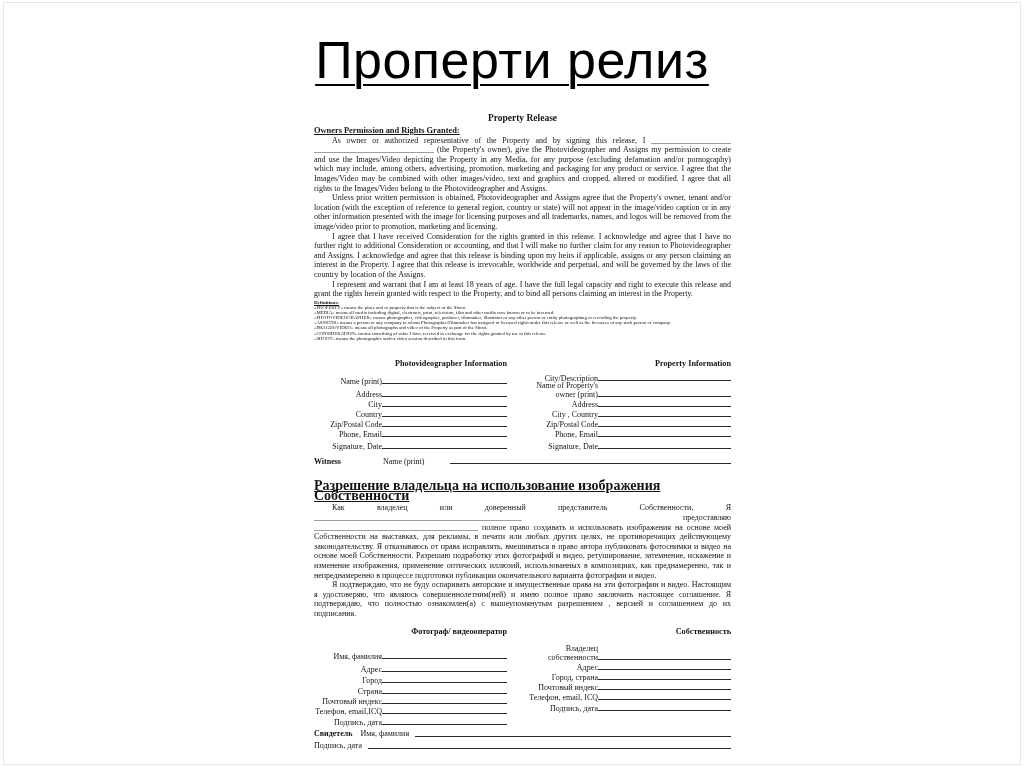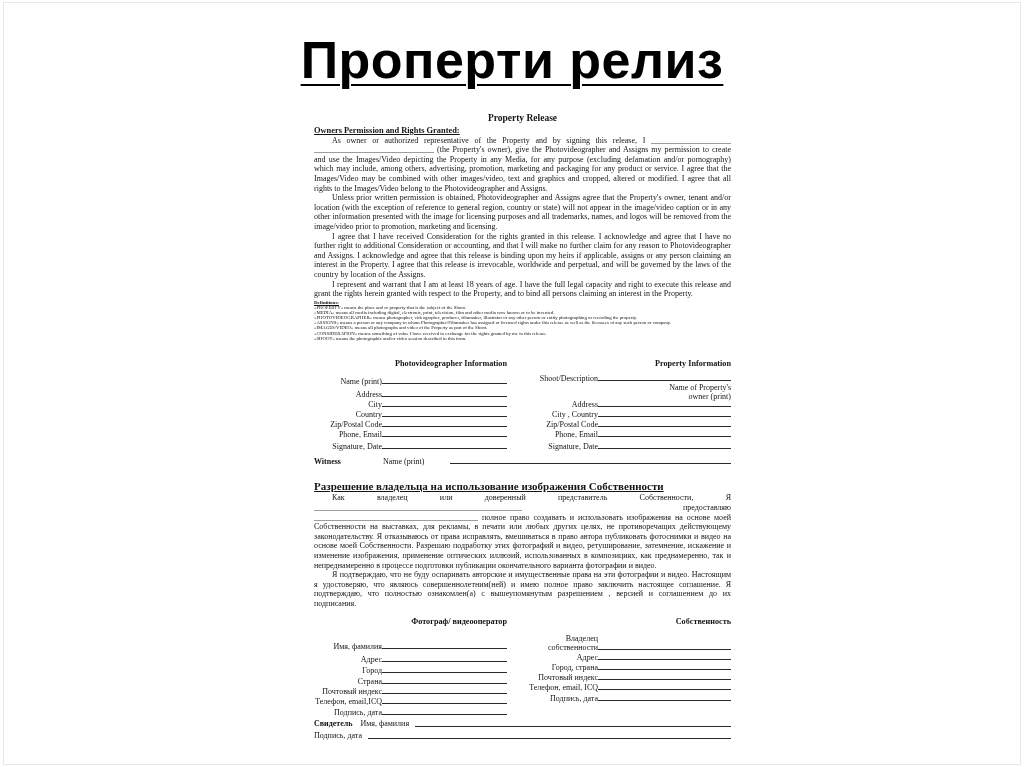--- a/index.html
+++ b/index.html
@@ -2,49 +2,49 @@
 <html><head>
 <meta charset="utf-8">
 <style>
   * { margin:0; padding:0; box-sizing:border-box; }
   html,body { width:1024px; height:767px; background:#fff; overflow:hidden; }
   body { font-family:"Liberation Serif", serif; color:#1a1a1a; -webkit-font-smoothing:antialiased; }
   .canvas { position:relative; width:1024px; height:767px; background:#ffffff; }
   .frame { position:absolute; left:3px; top:2px; right:3px; bottom:2px; border:1px solid #e7e7e7; pointer-events:none; }
 
   .slide-title { position:absolute; left:0; top:30px; width:1024px; text-align:center;
-    font-family:"Liberation Sans", sans-serif; font-size:52px; font-weight:700; color:#000;
+    font-family:"Liberation Sans", sans-serif; font-size:52px; font-weight:400; color:#000;
     text-decoration:underline; text-underline-offset:6px; text-decoration-thickness:2px; letter-spacing:0.5px; }
 
   .doc { position:absolute; left:314px; top:113px; width:417px; font-size:8px; line-height:9.6px; text-align:justify; color:#141414; }
   .doc-title { text-align:center; font-weight:bold; font-size:9.5px; line-height:11px; margin-bottom:2px; }
   .sec-head { font-weight:bold; font-size:8.4px; line-height:9.6px; text-decoration:underline; text-align:left; }
   .para { text-indent:18px; }
   .defs-label { font-weight:bold; font-size:5px; line-height:5.4px; text-decoration:underline; text-align:left; margin-top:1px; }
   .defs { font-size:4.8px; line-height:5.1px; text-align:left; }
   .defs div { white-space:nowrap; overflow:hidden; }
 
   .form { display:flex; margin-top:18px; text-align:right; }
   .fcol { display:flex; flex-direction:column; }
   .fcol.left  { width:193px; margin-right:13px; }
   .fcol.right { width:211px; }
   .fhead { font-weight:bold; font-size:8.2px; margin-bottom:5px; }
   .frow { display:flex; align-items:flex-end; height:10px; }
-  .frow.h13 { height:13px; } .frow.h12 { height:12px; } .frow.h16 { height:16px;flex-direction:column; }
+  .frow.h13 { height:13px; } .frow.h12 { height:12px; } .frow.h16 { height:16px; }
   .frow.h19 { height:19px; } .frow.h20 { height:20px; } .frow.h11 { height:11px; }
   .flabel { font-size:8px; line-height:9px; }
   .fcol.left  .flabel { width:68px; }
   .fcol.right .flabel { width:78px; }
   .fline { flex:1; border-bottom:1px solid #2a2a2a; margin-bottom:2px; height:1px; }
   .wrow { display:flex; align-items:flex-end; height:12px; text-align:left; }
   .wrow .wlabel { font-size:8px; }
   .wrow .bold { font-weight:bold; }
   .wrow .fline { margin-left:6px; }
 
-  .ru-head { font-weight:bold; font-size:11px; line-height:10px; text-decoration:underline; text-align:left; margin-top:15px; margin-bottom:2px; }
+  .ru-head { font-weight:bold; font-size:14px; line-height:10px; text-decoration:underline; text-align:left; margin-top:15px; margin-bottom:2px; }
   .ru-form { margin-top:9px; }
   .sp { display:inline-block; width:4px; }
 </style>
 </head>
 <body>
 
 <div class="canvas">
   <div class="frame"></div>
 
   <div class="slide-title">Проперти релиз</div>
@@ -98,21 +98,21 @@
             <span class="fline"></span>
           </div>
         <div class="frow h12">
             <span class="flabel">Signature, Date</span>
             <span class="fline"></span>
           </div>
       </div>
       <div class="fcol right">
         <div class="fhead">Property Information</div>
         <div class="frow">
-            <span class="flabel">Shoot/Description</span>
+            <span class="flabel">City/Description</span>
             <span class="fline"></span>
           </div>
         <div class="frow h16">
             <span class="flabel">Name of Property's owner (print)</span>
             <span class="fline"></span>
           </div>
         <div class="frow">
             <span class="flabel">Address</span>
             <span class="fline"></span>
           </div>

